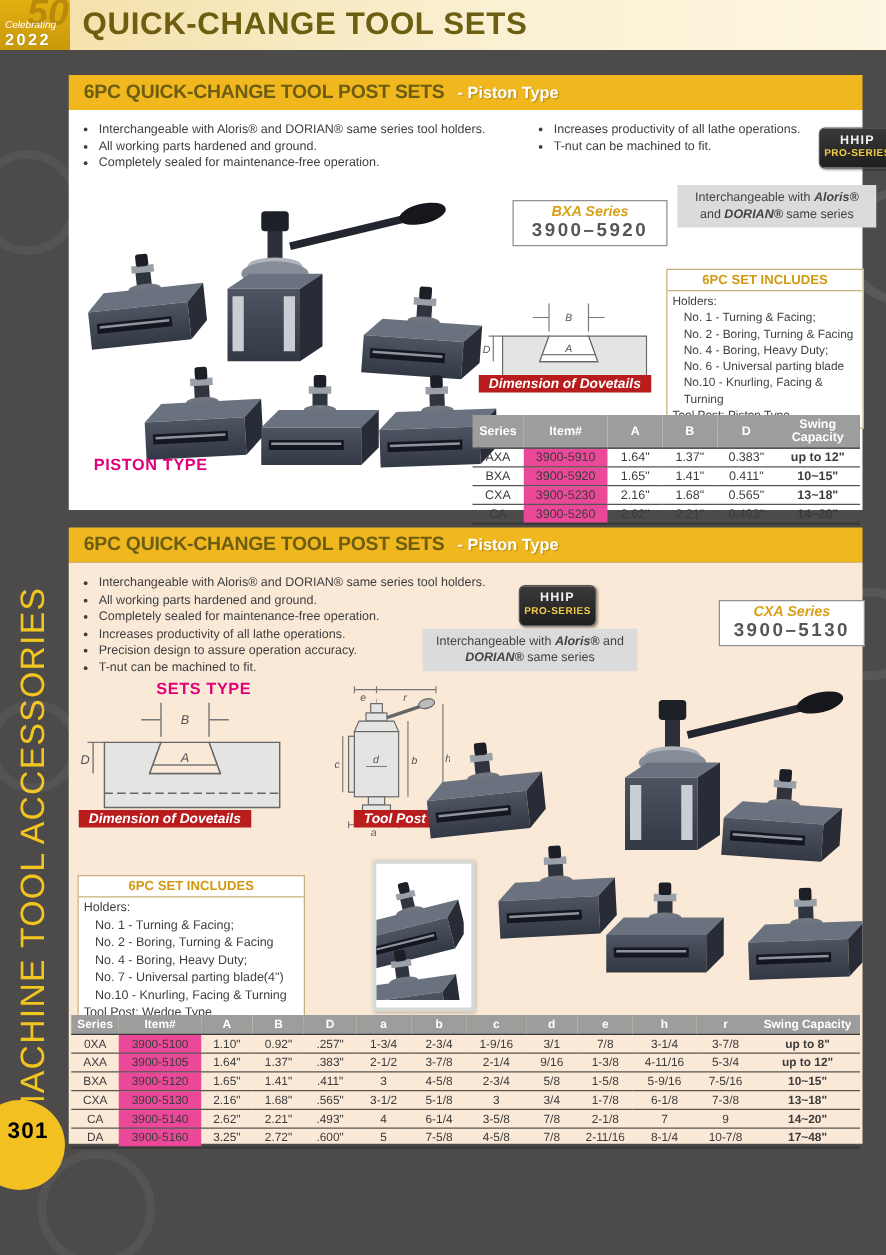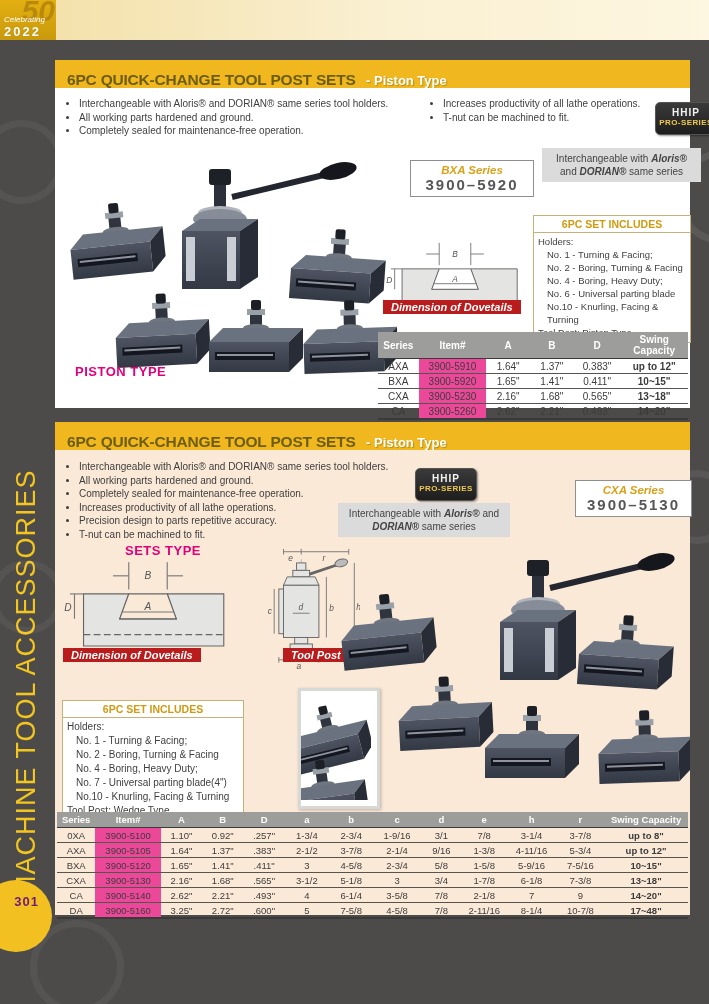--- a/index.html
+++ b/index.html
@@ -11,31 +11,31 @@
   .logo{position:absolute;left:0;top:0;width:56px;height:40px;background:linear-gradient(#E3AF12,#C8990A);overflow:hidden;}
   .logo .backdrop{position:absolute;right:1px;top:-6px;font-size:30px;font-weight:bold;font-style:italic;color:#B8890A;}
   .logo .l1{position:absolute;left:4px;top:15px;font-size:8px;font-style:italic;color:#fff;}
   .logo .l2{position:absolute;left:4px;top:24px;font-size:13px;font-weight:bold;color:#fff;letter-spacing:2px;text-shadow:0 0 1px #9a7a00;}
   .page-title{position:absolute;left:66px;top:5px;font-size:25px;font-weight:bold;color:#6C5F11;letter-spacing:.5px;}
 
   
   .sidebar{position:absolute;left:0;top:40px;width:55px;height:964px;}
   .vtext{position:absolute;left:11px;top:358px;height:500px;writing-mode:vertical-rl;transform:rotate(180deg);font-size:27px;color:#F3C51F;letter-spacing:1px;white-space:nowrap;}
   .page-badge{position:absolute;left:-20px;top:880px;width:72px;height:72px;border-radius:50%;background:#F2C121;}
-  .page-badge span{position:absolute;right:13px;top:14px;font-size:13px;font-weight:bold;color:#701a75;letter-spacing:1px;}
+  .page-badge span{position:absolute;right:13px;top:14px;font-size:18px;font-weight:bold;color:#000000;letter-spacing:1px;}
   .gear{position:absolute;border-radius:50%;border:7px solid rgba(255,255,255,0.05);}
   .g1{left:-20px;top:120px;width:70px;height:70px;}
   .g2{left:-10px;top:560px;width:60px;height:60px;}
   .g3{left:675px;top:150px;width:80px;height:80px;border-color:rgba(255,255,255,0.08);}
   .g4{left:660px;top:470px;width:60px;height:60px;border-color:rgba(255,255,255,0.07);}
   .g5{left:30px;top:920px;width:80px;height:80px;}
 
   
   .content{position:absolute;left:55px;top:60px;width:635px;}
-  .banner{height:28px;background:#F0B71E;line-height:40px;padding-left:12px;white-space:nowrap;}
+  .banner{height:28px;background:#F0B71E;line-height:28px;padding-left:12px;white-space:nowrap;}
   .banner .bt{font-size:15.5px;font-weight:800;color:#6C5D10;letter-spacing:-0.2px;}
   .banner .bs{font-size:13px;font-weight:800;color:#fff;margin-left:6px;text-shadow:1px 1px 1px rgba(120,90,0,.45);}
   .section-body{position:relative;}
   .body-piston{background:#ffffff;height:320px;}
   .body-wedge{background:#FBE9D8;height:465px;}
   .gap{height:14px;}
 
   
   ul.bullets{list-style:disc;margin:0;padding:0 0 0 16px;font-size:10px;color:#3E3E3E;}
   ul.bullets li{line-height:13.5px;}
@@ -166,20 +166,21 @@
       </g>
     </defs>
   </svg>
 
   <header class="topbar">
     <div class="logo">
       <span class="backdrop">50</span>
       <span class="l1">Celebrating</span>
       <span class="l2">2022</span>
     </div>
+    <div class="page-title">QUICK-CHANGE TOOL SETS</div>
   </header>
 
   <aside class="sidebar">
     <div class="vtext">MACHINE TOOL ACCESSORIES</div>
   </aside>
   <div class="gear g1"></div>
   <div class="gear g2"></div>
   <div class="gear g3"></div>
   <div class="gear g4"></div>
   <div class="gear g5"></div>
@@ -316,21 +317,21 @@
       <span class="bt">6PC QUICK-CHANGE TOOL POST SETS</span>
       <span class="bs">- Piston Type</span>
     </div>
 
     <div class="section-body body-wedge">
       <ul class="bullets bul-wedge">
           <li>Interchangeable with Aloris® and DORIAN® same series tool holders.</li>
           <li>All working parts hardened and ground.</li>
           <li>Completely sealed for maintenance-free operation.</li>
           <li>Increases productivity of all lathe operations.</li>
-          <li>Precision design to parts repetitive accuracy.</li>
+          <li>Precision design to assure operation accuracy.</li>
           <li>T-nut can be machined to fit.</li>
         </ul>
 
       <div class="hhip hhip-wedge">
         <span class="h1">HHIP</span>
         <span class="h2">PRO-SERIES</span>
       </div>
 
       <div class="inter inter-wedge">
         <span>Interchangeable with </span><b>Aloris®</b><span> and </span><b>DORIAN®</b><span> same series</span>

